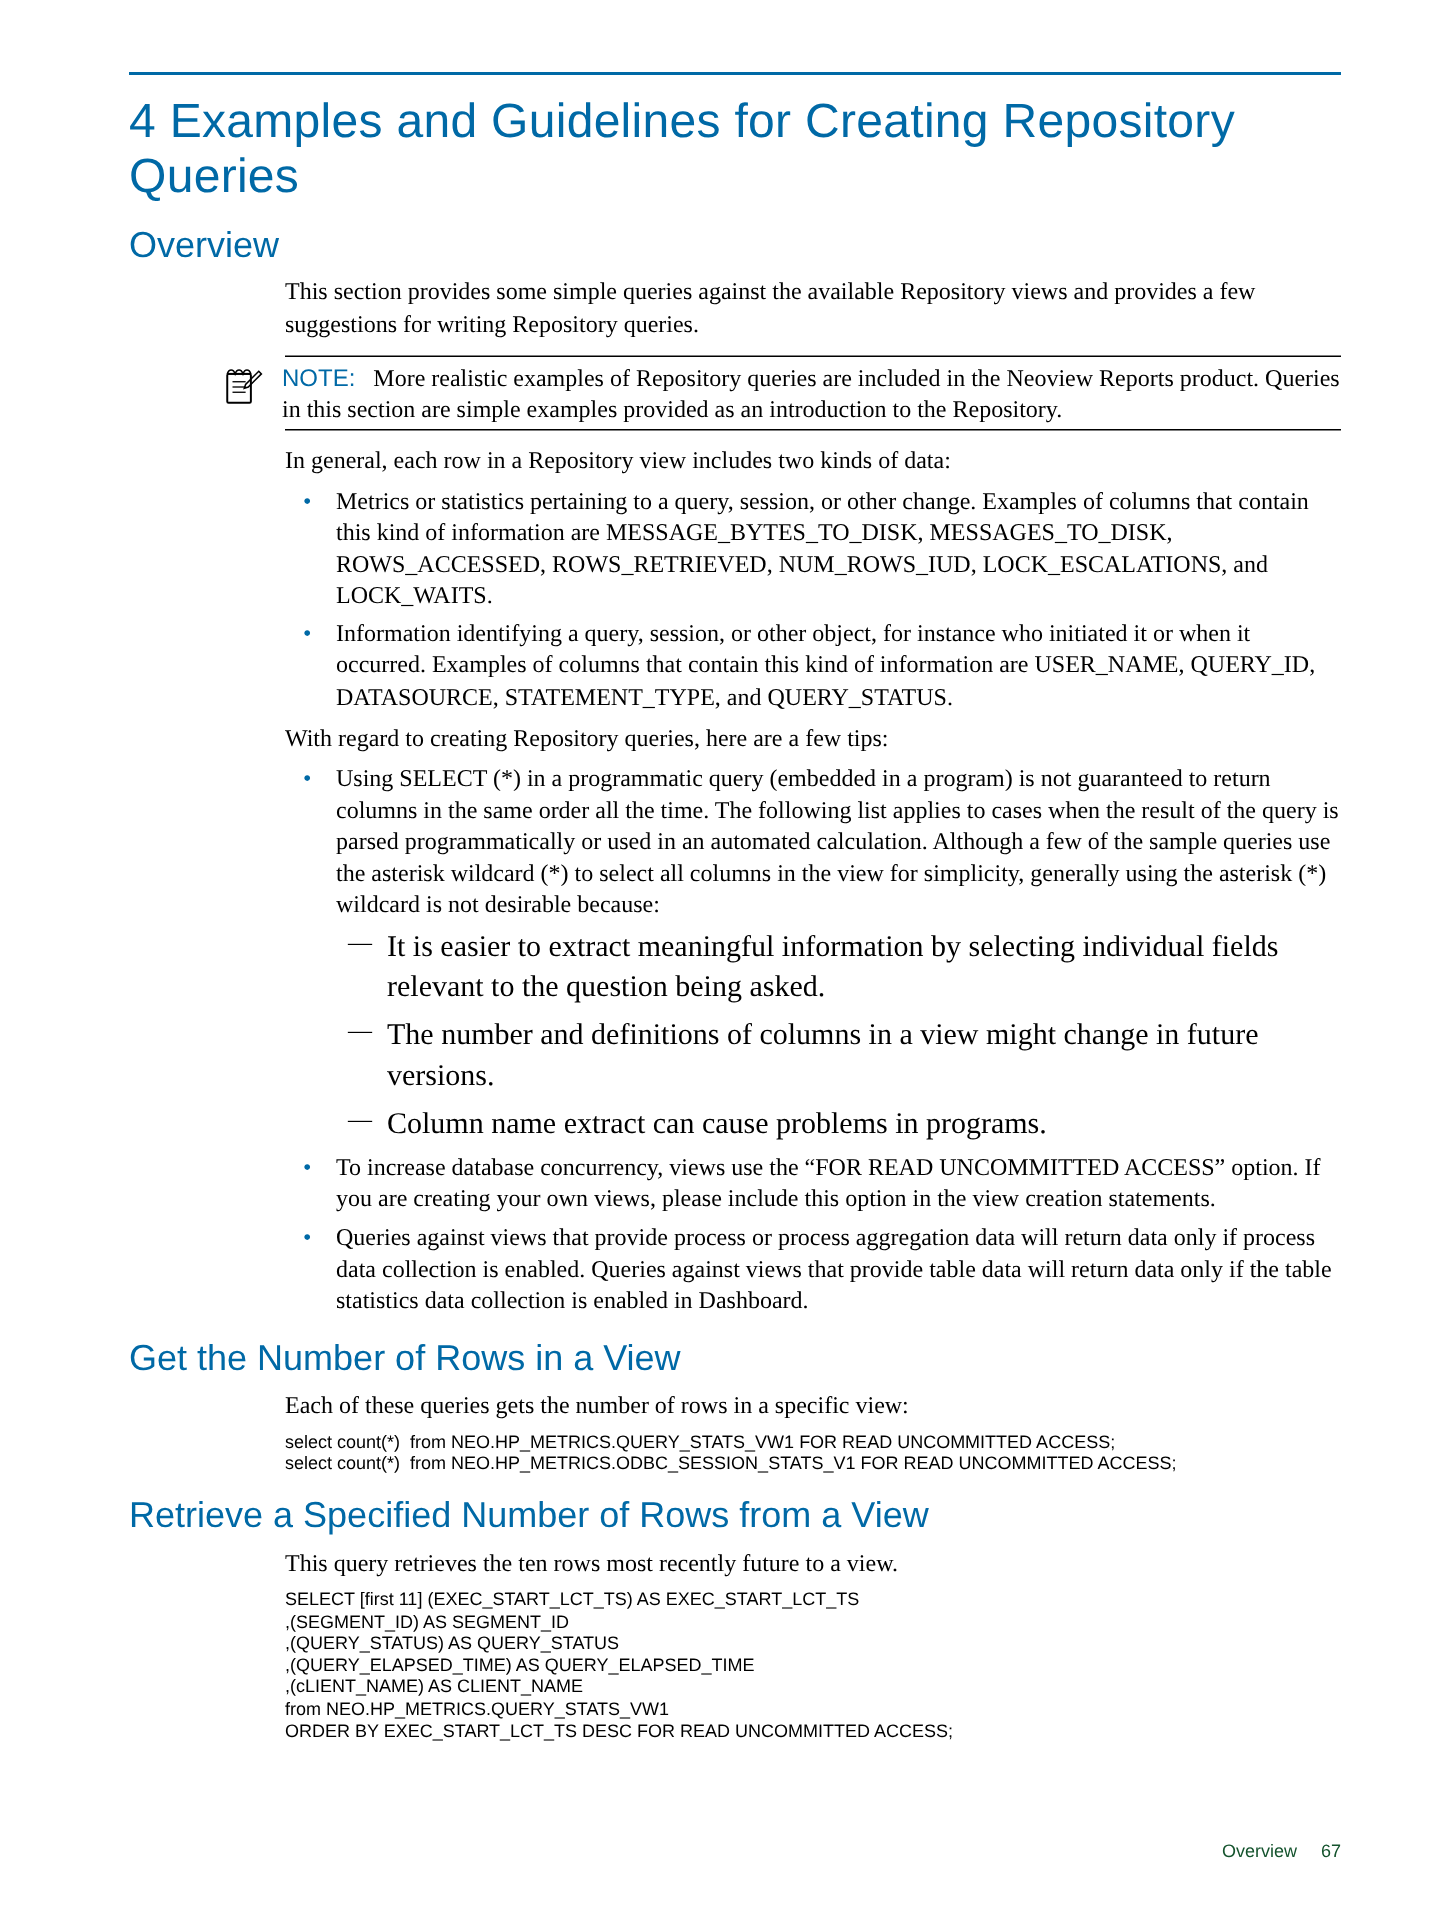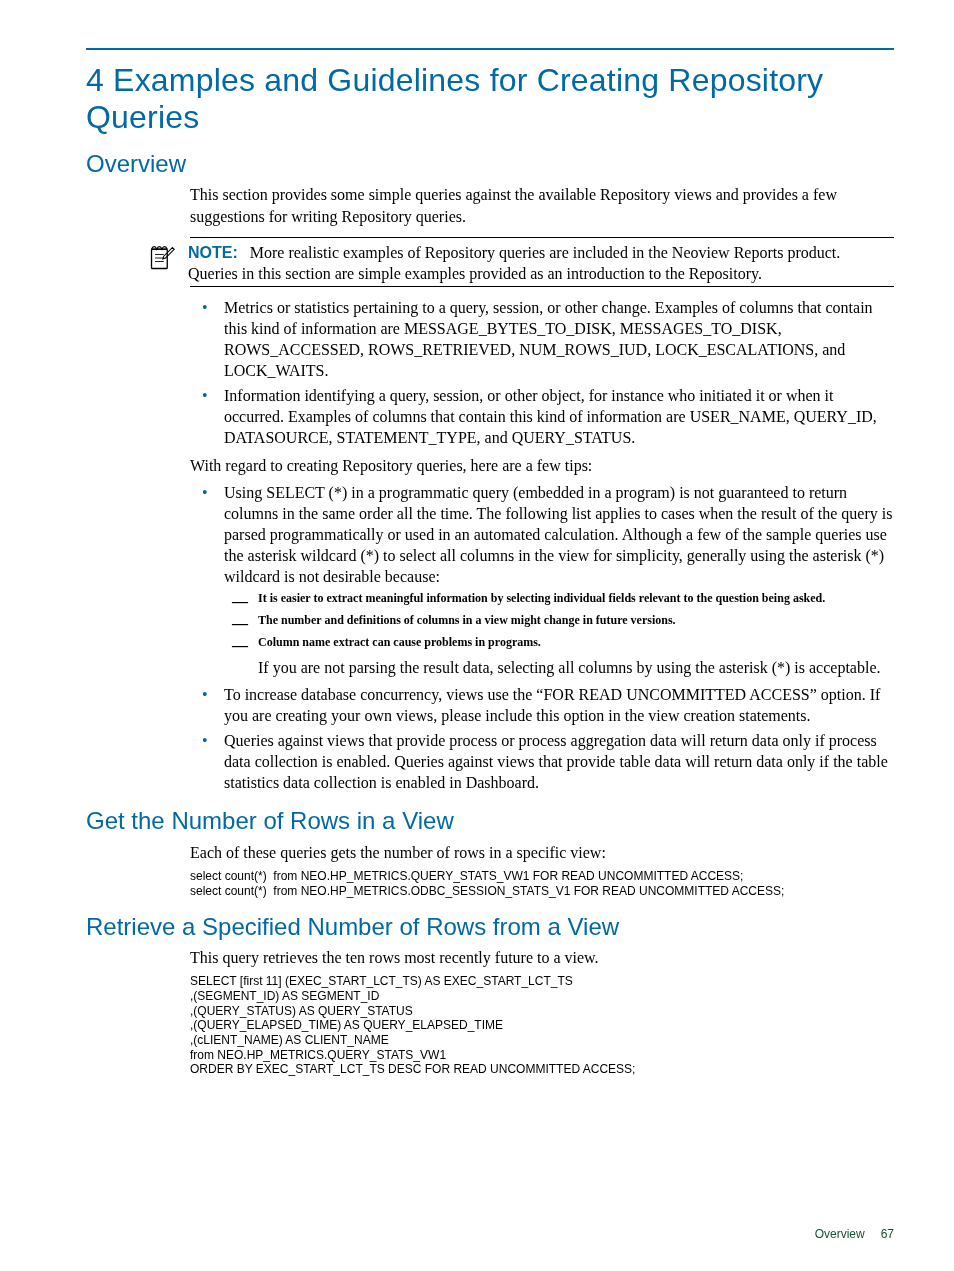--- a/index.html
+++ b/index.html
@@ -60,21 +60,21 @@
     width: 40px;
     flex: 0 0 40px;
     margin-left: -42px;
     padding-top: 2px;
   }
   .note-content {
     flex: 1;
   }
   .note-label {
     font-family: Arial, Helvetica, sans-serif;
-    font-weight: bold;
+    font-weight: normal;
     color: #0069a6;
     margin-right: 12px;
   }
   .note-text {
     font-size: 16px;
     line-height: 1.32;
   }
   ul.bullets {
     list-style: none;
     margin: 4px 0 6px 0;
@@ -97,23 +97,22 @@
   }
   ul.dashes {
     list-style: none;
     margin: 4px 0 6px 0;
     padding: 0;
   }
   ul.dashes > li {
     position: relative;
     padding-left: 34px;
     margin: 2px 0 6px 0;
-    font-size: 12px;
-    line-height: 1.32;
-    font-weight: bold;
+    font-size: 20px;
+    line-height: 1.32;
   }
   ul.dashes > li::before {
     content: "—";
     color: #000;
     position: absolute;
     left: 8px;
     top: 0;
     font-size: 16px;
   }
   .inner-para {
@@ -173,37 +172,37 @@
         </div>
         <div class="note-content">
           <span class="note-text">
             <span class="note-label">NOTE:</span><span>More realistic examples of Repository queries are included in the Neoview Reports product. Queries in this section are simple examples provided as an introduction to the Repository.</span>
           </span>
         </div>
       </div>
       <div class="note-rule"></div>
     </div>
 
+    <p>In general, each row in a Repository view includes two kinds of data:</p>
 
     <ul class="bullets">
       <li>Metrics or statistics pertaining to a query, session, or other change. Examples of columns that contain this kind of information are MESSAGE_BYTES_TO_DISK, MESSAGES_TO_DISK, ROWS_ACCESSED, ROWS_RETRIEVED, NUM_ROWS_IUD, LOCK_ESCALATIONS, and LOCK_WAITS.</li>
       <li>Information identifying a query, session, or other object, for instance who initiated it or when it occurred. Examples of columns that contain this kind of information are USER_NAME, QUERY_ID, DATASOURCE, STATEMENT_TYPE, and QUERY_STATUS.</li>
     </ul>
 
     <p>With regard to creating Repository queries, here are a few tips:</p>
 
     <ul class="bullets">
       <li>
         <span>Using SELECT (*) in a programmatic query (embedded in a program) is not guaranteed to return columns in the same order all the time. The following list applies to cases when the result of the query is parsed programmatically or used in an automated calculation. Although a few of the sample queries use the asterisk wildcard (*) to select all columns in the view for simplicity, generally using the asterisk (*) wildcard is not desirable because:</span>
         <ul class="dashes">
           <li>It is easier to extract meaningful information by selecting individual fields relevant to the question being asked.</li>
           <li>The number and definitions of columns in a view might change in future versions.</li>
           <li>Column name extract can cause problems in programs.</li>
         </ul>
-        <p class="inner-para">If you are not parsing the result data, selecting all columns by using the asterisk (*) is acceptable.</p>
       </li>
       <li>To increase database concurrency, views use the “FOR READ UNCOMMITTED ACCESS” option. If you are creating your own views, please include this option in the view creation statements.</li>
       <li>Queries against views that provide process or process aggregation data will return data only if process data collection is enabled. Queries against views that provide table data will return data only if the table statistics data collection is enabled in Dashboard.</li>
     </ul>
 
   </div>
 
   <h2 class="section-title">Get the Number of Rows in a View</h2>
 
   <div class="body-indent">

